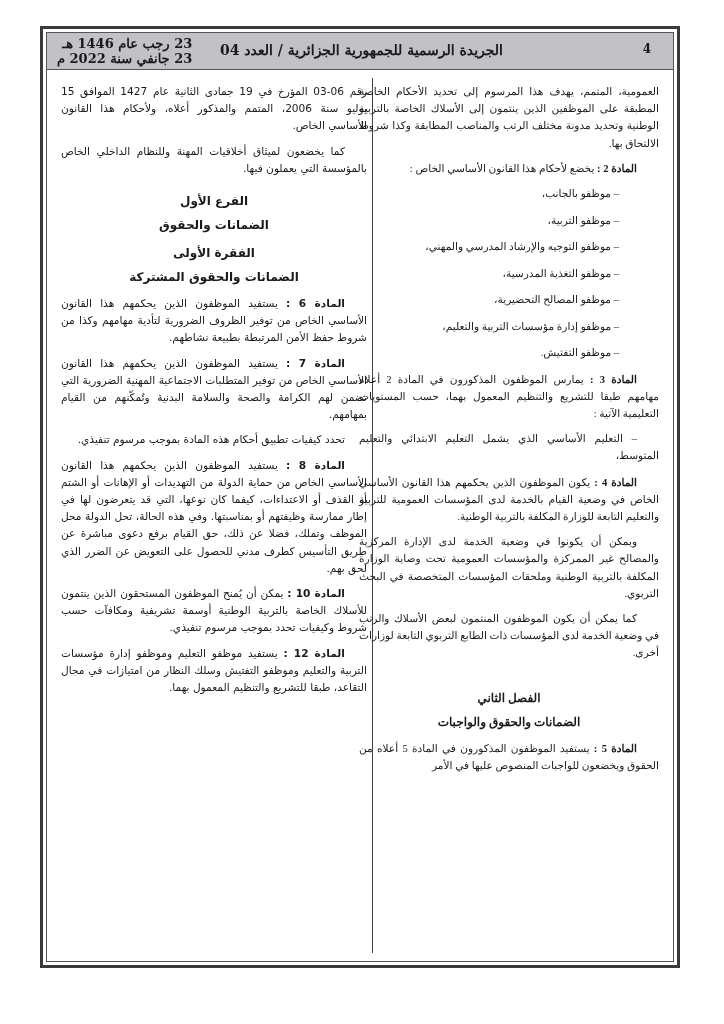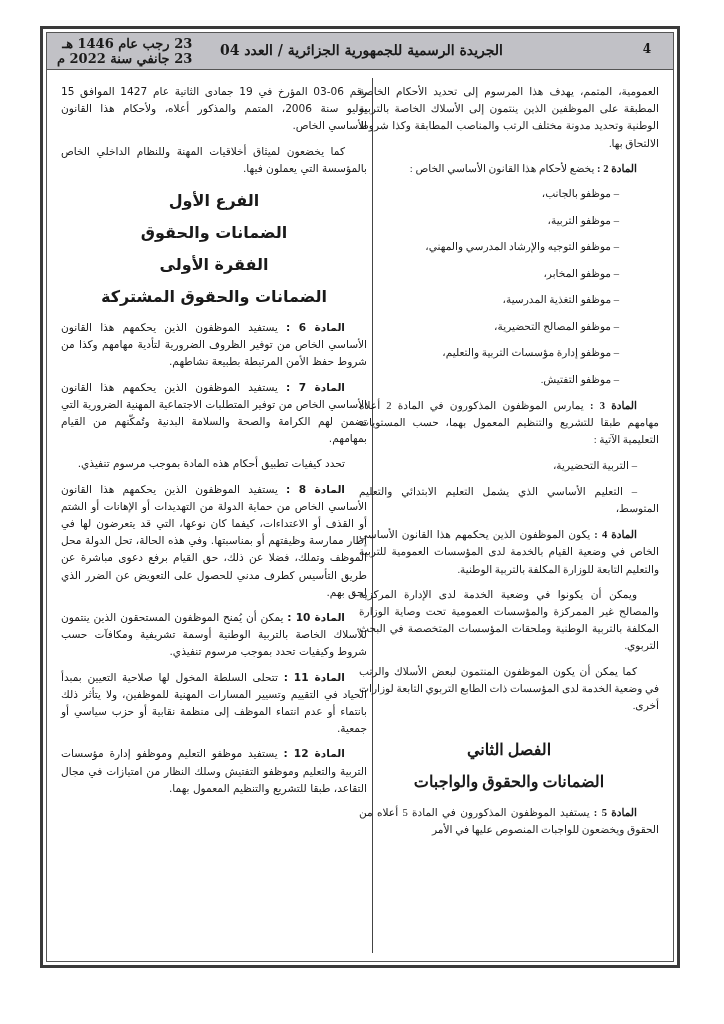--- a/index.html
+++ b/index.html
@@ -19,21 +19,21 @@
               line-height:15px; text-align:right; font-family:"DejaVu Serif", serif; }
   .col { position:absolute; top:50px; direction:rtl; text-align:justify;
          font-size:10.6px; line-height:17.2px; }
   .col-right { right:14px; width:300px;font-family:Liberation Serif, serif; }
   .col-left { left:14px; width:306px; }
   .divider { position:absolute; left:325px; top:45px; bottom:8px; width:1px; background:#444; }
   p { margin:0 0 8px 0; text-indent:22px; }
   .item { margin:0 0 9.3px 0; text-indent:0; padding-right:40px; }
   .item2 { margin:0 0 9px 0; text-indent:22px; }
   .art { font-weight:bold; }
-  h3 { margin:12px; text-align:center; font-size:16px; font-weight:bold; line-height:20px; }
+  h3 { margin:4px; text-align:center; font-size:12px; font-weight:bold; line-height:20px; }
   .hgroup { margin:14px 0 8px 0; }
   .hgroup2 { margin:6px 0 8px 0; }
 </style>
 </head>
 <body>
 
 <div class="frame-outer">
   <div class="frame-inner">
 
     <div class="header">
@@ -47,28 +47,26 @@
 
     <div class="divider"></div>
 
     <div class="col col-right">
       <p style="text-indent:0">العمومية، المتمم، يهدف هذا المرسوم إلى تحديد الأحكام الخاصة المطبقة على الموظفين الذين ينتمون إلى الأسلاك الخاصة بالتربية الوطنية وتحديد مدونة مختلف الرتب والمناصب المطابقة وكذا شروط الالتحاق بها.</p>
 
       <p><span class="art">المادة 2 :</span><span> يخضع لأحكام هذا القانون الأساسي الخاص :</span></p>
       <div class="item">– موظفو بالجانب،</div>
       <div class="item">– موظفو التربية،</div>
       <div class="item">– موظفو التوجيه والإرشاد المدرسي والمهني،</div>
-      <div class="item">– موظفو المخابر،</div>
       <div class="item">– موظفو التغذية المدرسية،</div>
       <div class="item">– موظفو المصالح التحضيرية،</div>
       <div class="item">– موظفو إدارة مؤسسات التربية والتعليم،</div>
       <div class="item">– موظفو التفتيش.</div>
 
       <p><span class="art">المادة 3 :</span><span> يمارس الموظفون المذكورون في المادة 2 أعلاه مهامهم طبقا للتشريع والتنظيم المعمول بهما، حسب المستويات التعليمية الآتية :</span></p>
-      <div class="item2">– التربية التحضيرية،</div>
       <div class="item2">– التعليم الأساسي الذي يشمل التعليم الابتدائي والتعليم المتوسط،</div>
 
       <p><span class="art">المادة 4 :</span><span> يكون الموظفون الذين يحكمهم هذا القانون الأساسي الخاص في وضعية القيام بالخدمة لدى المؤسسات العمومية للتربية والتعليم التابعة للوزارة المكلفة بالتربية الوطنية.</span></p>
       <p>ويمكن أن يكونوا في وضعية الخدمة لدى الإدارة المركزية والمصالح غير الممركزة والمؤسسات العمومية تحت وصاية الوزارة المكلفة بالتربية الوطنية وملحقات المؤسسات المتخصصة في البحث التربوي.</p>
       <p>كما يمكن أن يكون الموظفون المنتمون لبعض الأسلاك والرتب في وضعية الخدمة لدى المؤسسات ذات الطابع التربوي التابعة لوزارات أخرى.</p>
 
       <div class="hgroup" style="margin-top:26px">
         <h3>الفصل الثاني</h3>
         <h3>الضمانات والحقوق والواجبات</h3>
       </div>
@@ -87,18 +85,17 @@
       <div class="hgroup2">
         <h3>الفقرة الأولى</h3>
         <h3>الضمانات والحقوق المشتركة</h3>
       </div>
 
       <p><span class="art">المادة 6 :</span><span> يستفيد الموظفون الذين يحكمهم هذا القانون الأساسي الخاص من توفير الظروف الضرورية لتأدية مهامهم وكذا من شروط حفظ الأمن المرتبطة بطبيعة نشاطهم.</span></p>
       <p><span class="art">المادة 7 :</span><span> يستفيد الموظفون الذين يحكمهم هذا القانون الأساسي الخاص من توفير المتطلبات الاجتماعية المهنية الضرورية التي تضمن لهم الكرامة والصحة والسلامة البدنية وتُمكّنهم من القيام بمهامهم.</span></p>
       <p>تحدد كيفيات تطبيق أحكام هذه المادة بموجب مرسوم تنفيذي.</p>
       <p><span class="art">المادة 8 :</span><span> يستفيد الموظفون الذين يحكمهم هذا القانون الأساسي الخاص من حماية الدولة من التهديدات أو الإهانات أو الشتم أو القذف أو الاعتداءات، كيفما كان نوعها، التي قد يتعرضون لها في إطار ممارسة وظيفتهم أو بمناسبتها. وفي هذه الحالة، تحل الدولة محل الموظف وتملك، فضلا عن ذلك، حق القيام برفع دعوى مباشرة عن طريق التأسيس كطرف مدني للحصول على التعويض عن الضرر الذي لحق بهم.</span></p>
       <p><span class="art">المادة 10 :</span><span> يمكن أن يُمنح الموظفون المستحقون الذين ينتمون للأسلاك الخاصة بالتربية الوطنية أوسمة تشريفية ومكافآت حسب شروط وكيفيات تحدد بموجب مرسوم تنفيذي.</span></p>
-      <p><span class="art">المادة 11 :</span><span> تتحلى السلطة المخول لها صلاحية التعيين بمبدأ الحياد في التقييم وتسيير المسارات المهنية للموظفين، ولا يتأثر ذلك بانتماء أو عدم انتماء الموظف إلى منظمة نقابية أو حزب سياسي أو جمعية.</span></p>
       <p><span class="art">المادة 12 :</span><span> يستفيد موظفو التعليم وموظفو إدارة مؤسسات التربية والتعليم وموظفو التفتيش وسلك النظار من امتيازات في مجال التقاعد، طبقا للتشريع والتنظيم المعمول بهما.</span></p>
     </div>
 
   </div>
 </div>
 
 </body></html>

